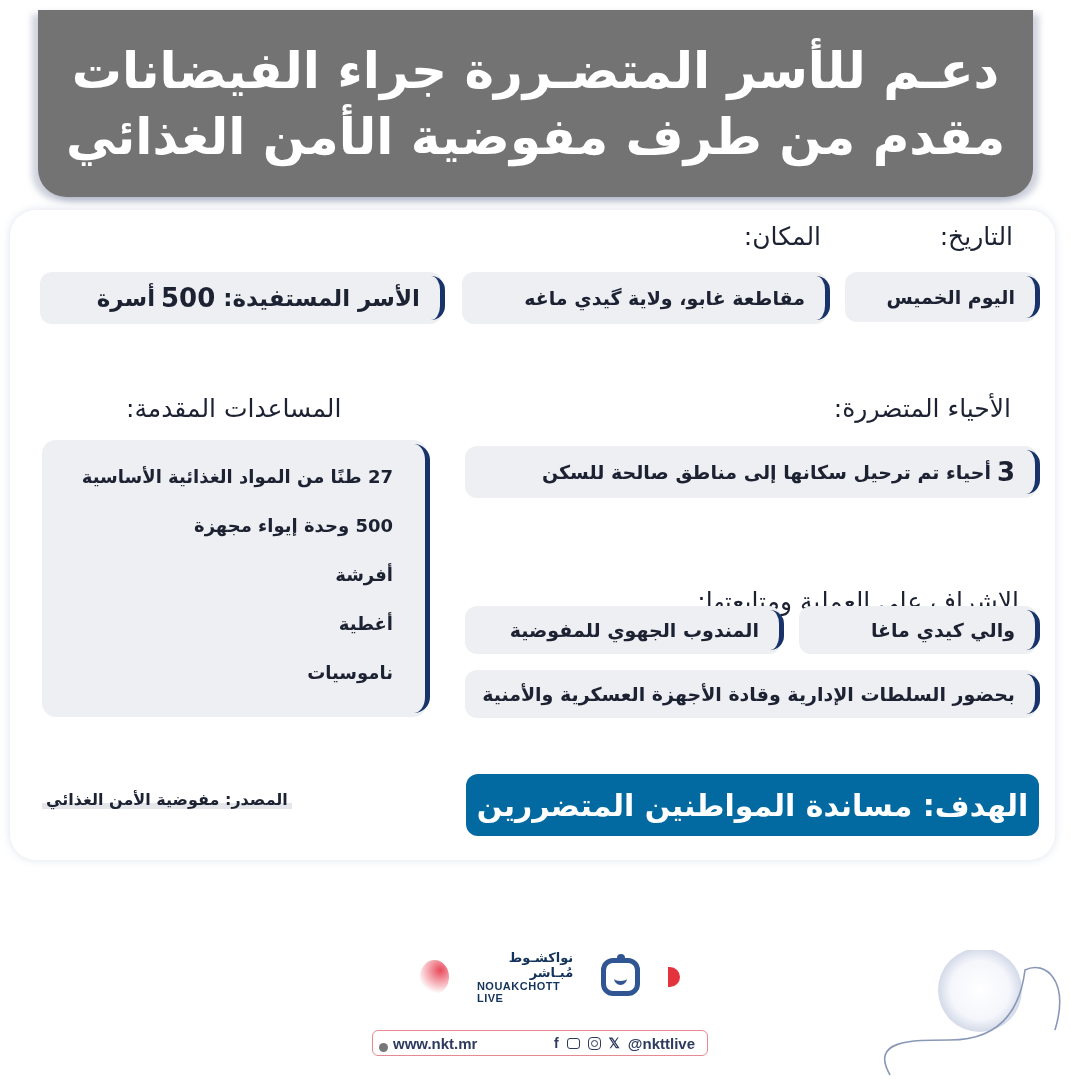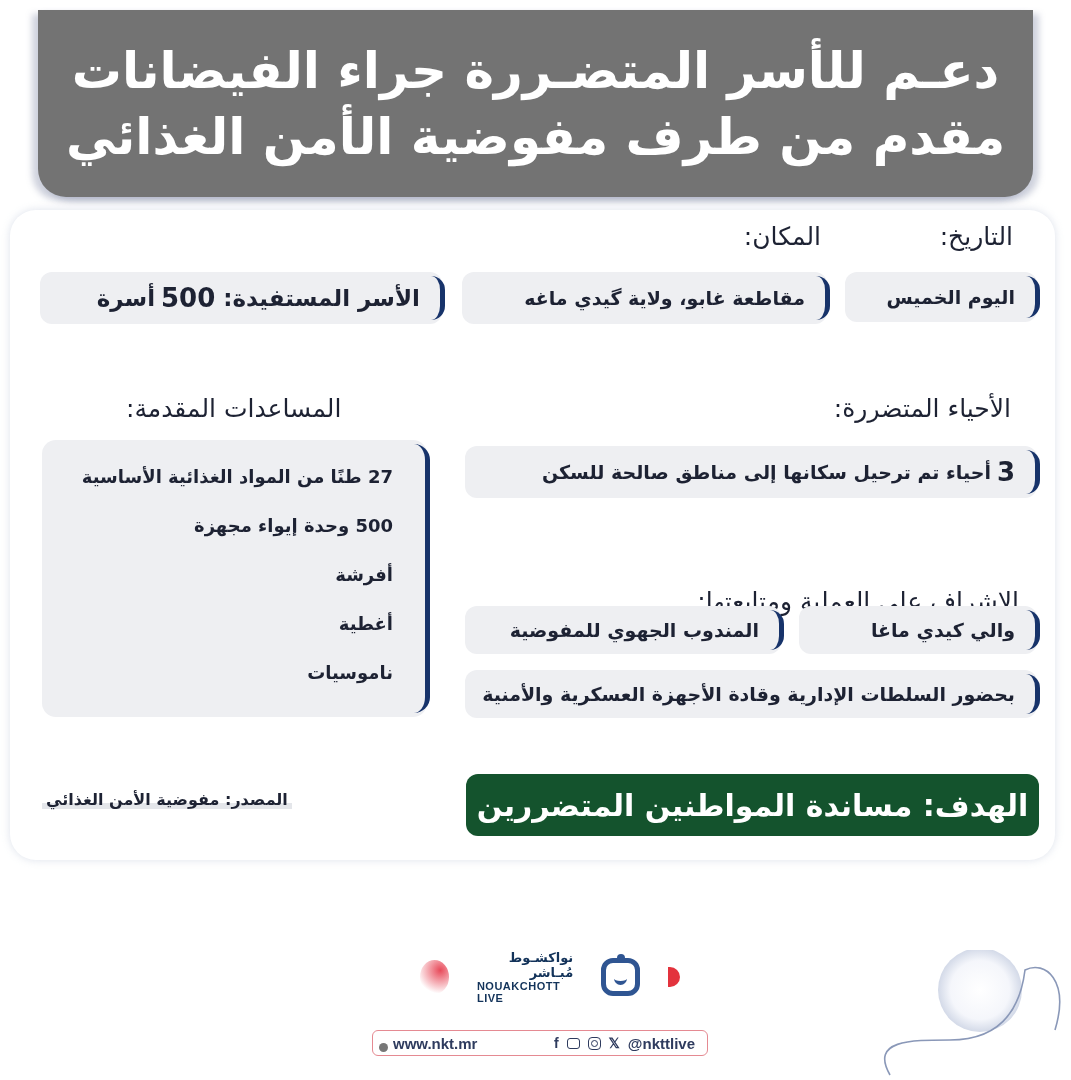--- a/index.html
+++ b/index.html
@@ -41,21 +41,21 @@
       padding: 22px 34px 12px 10px;
     }
     .aid-box::after {
       content: ""; position: absolute; right: -3px; top: 4px; bottom: 4px; width: 14px;
       border-right: 5px solid #17336a; border-radius: 0 16px 16px 0;
     }
     .aid-item { font-size: 18px; font-weight: bold; color: #1d2233; height: 49px; line-height: 30px; }
 
     .goal {
       position: absolute; left: 466px; top: 774px; width: 573px; height: 62px;
-      background: #14532d; border-radius: 12px; color: #ffffff;
+      background: #0369a1; border-radius: 12px; color: #ffffff;
       display: flex; align-items: center; justify-content: center;
       font-size: 30px; font-weight: bold;
     }
     .source {
       position: absolute; left: 42px; top: 790px; font-size: 16px; font-weight: bold; color: #1d2233;
       background: linear-gradient(#fff 0 70%, #e4e6ea 70% 100%);
       padding: 0 4px;
     }
 
     .logo {

